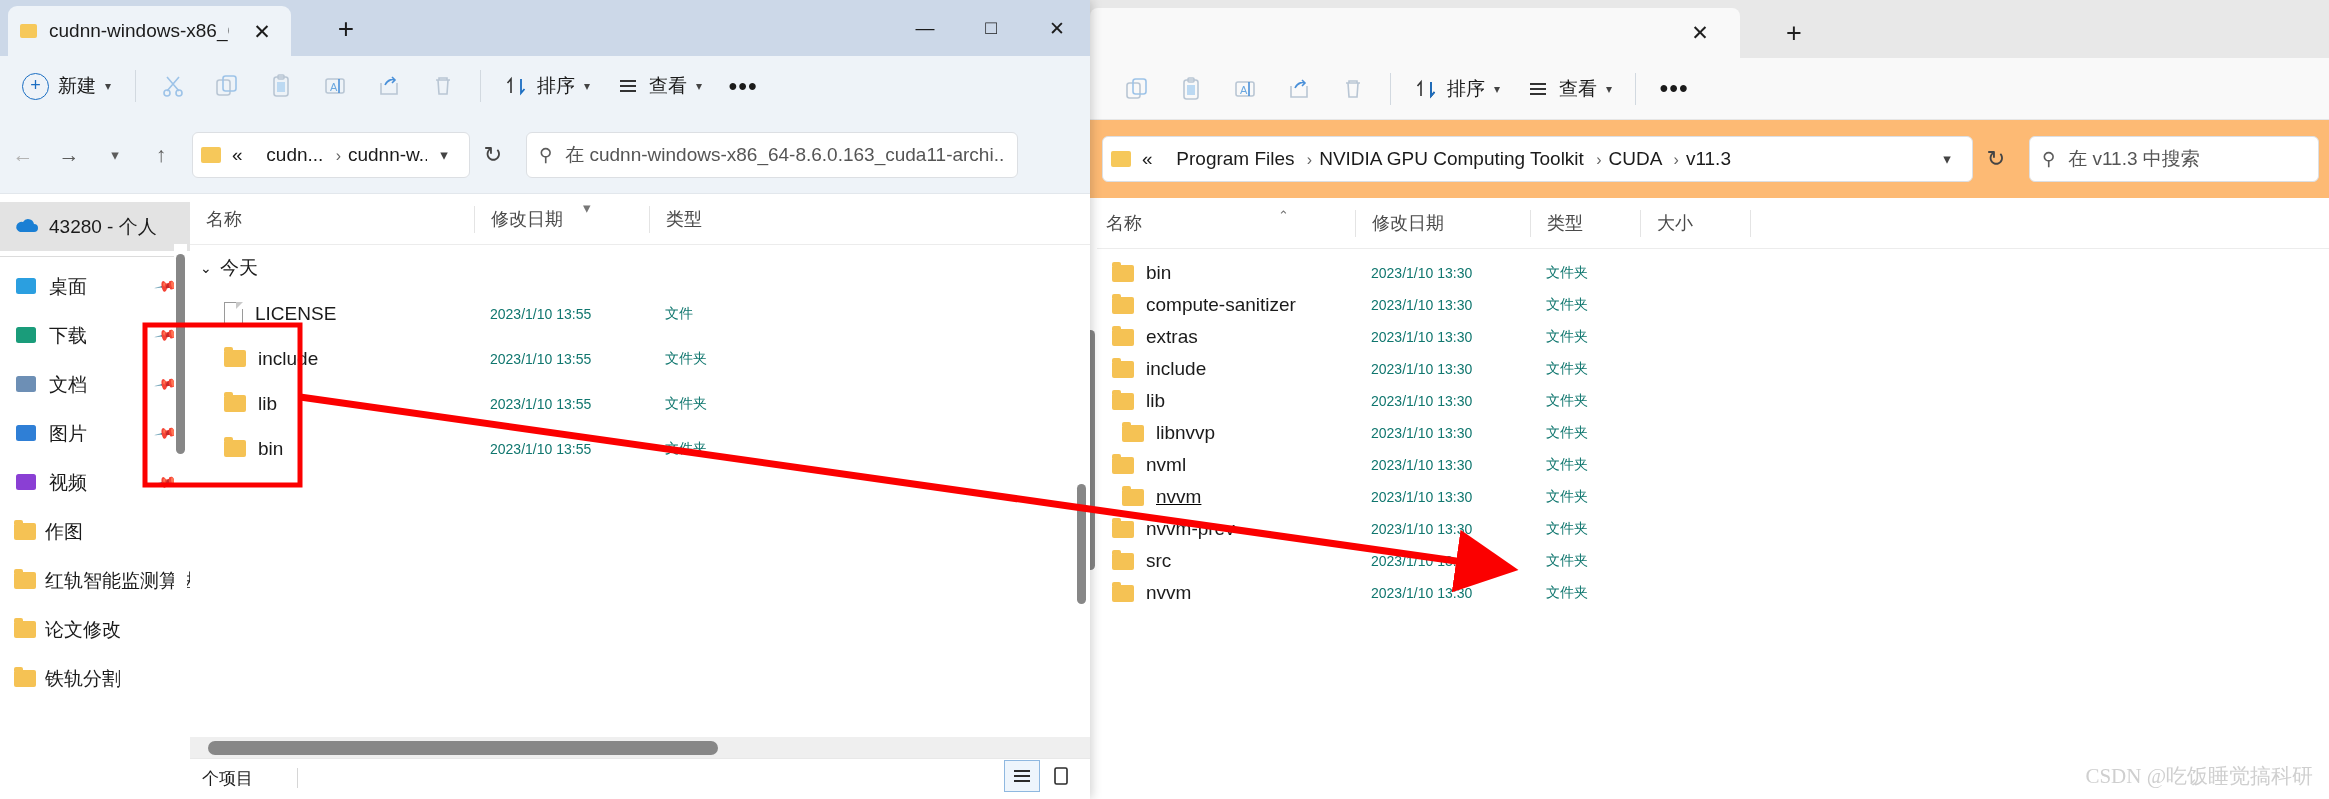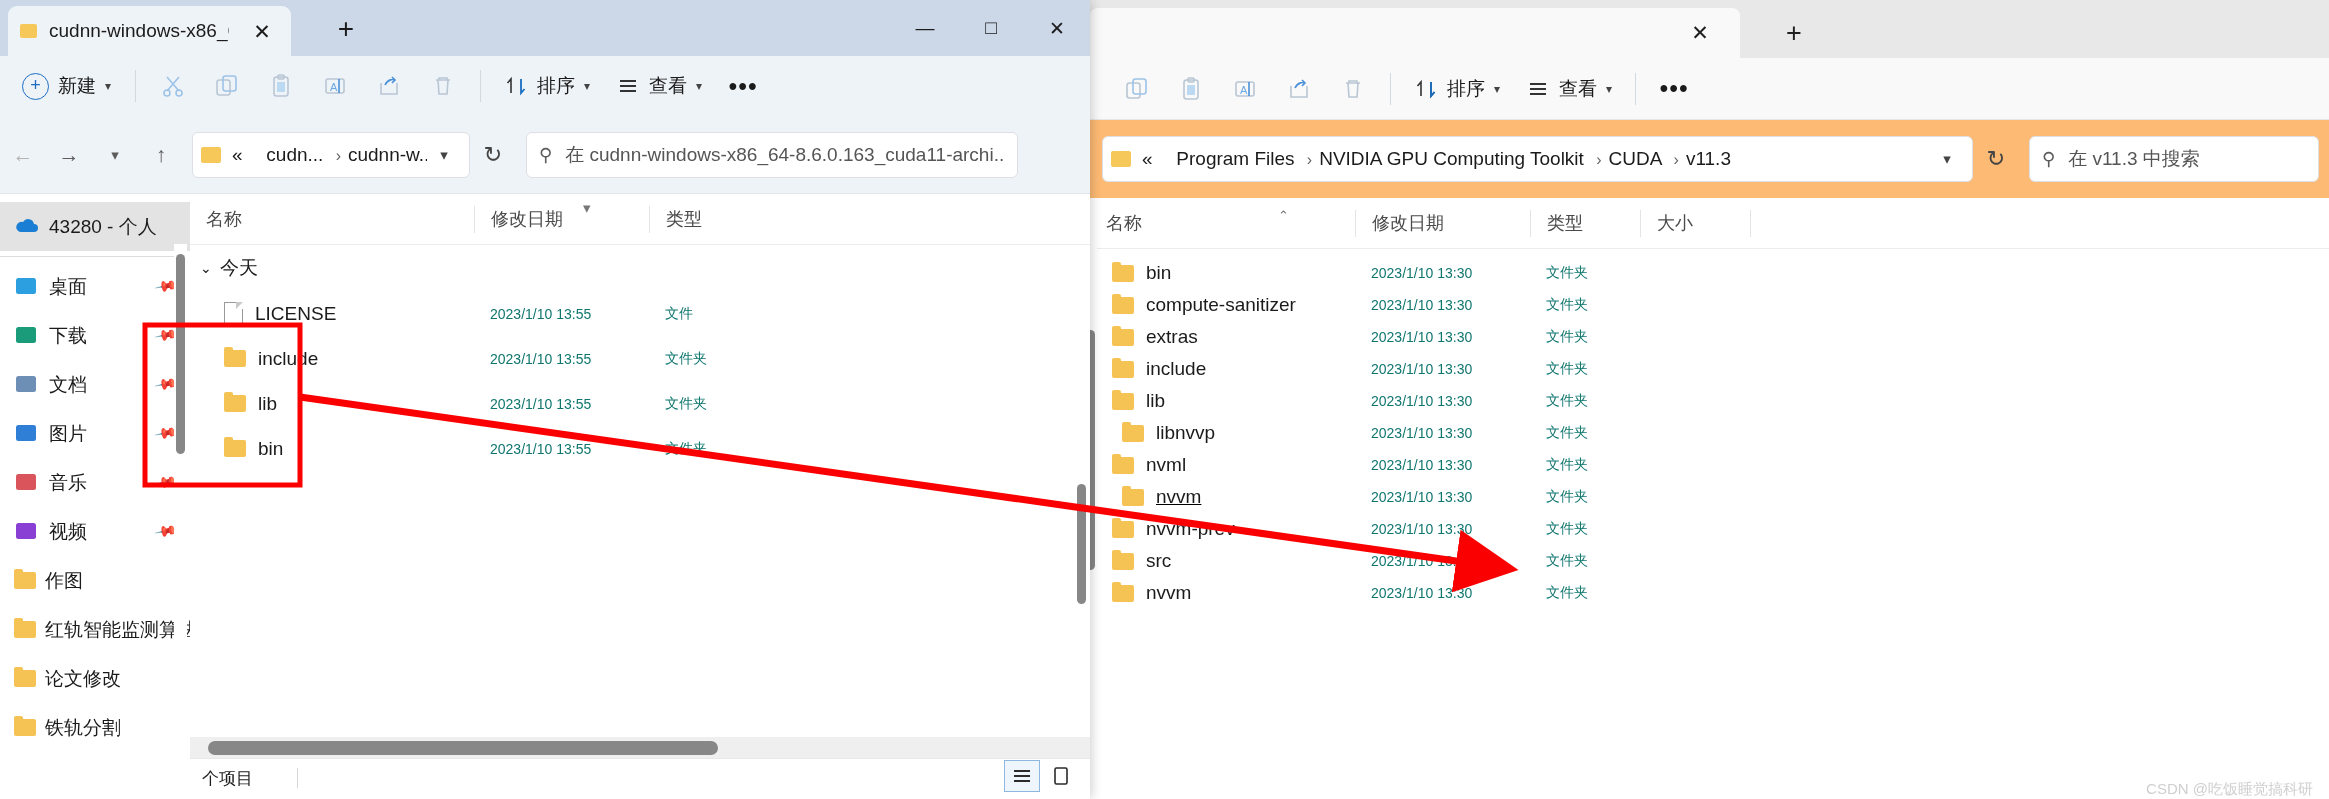--- a/index.html
+++ b/index.html
@@ -196,22 +196,22 @@
   .viewtoggles{position:absolute;right:12px;bottom:5px;display:flex;align-items:center;}
   .vt{
     width:34px;height:30px;display:flex;align-items:center;justify-content:center;
     margin-left:4px;
   }
   .vt.active{border:1.3px solid #8fb8e0;background:#eef5fc;}
 
   
   #annot{position:absolute;left:0;top:0;width:2329px;height:799px;pointer-events:none;}
   .watermark{
-    position:absolute;right:16px;bottom:0;font-size:15px;color:#cfcfcf;
-    font-family:Liberation Sans, sans-serif;
+    position:absolute;right:16px;bottom:9px;font-size:21px;color:#cfcfcf;
+    font-family:Liberation Serif, serif;
   }
 </style>
 </head>
 <body>
 
 <div class="win" id="right-window">
 
   <div class="titlebar">
     <div class="tab">
       <span class="tabclose">✕</span>
@@ -542,27 +542,20 @@
                 <rect x="2" y="2" width="20" height="16" rx="2.5" fill="#6d8fb5"></rect>
               </svg></span>
             <span class="side-lbl">文档</span>
             <span class="pin">📌</span>
           </div>
           <div class="side-item">
             <span class="side-ico"><svg width="24" height="20" viewBox="0 0 24 20">
                 <rect x="2" y="2" width="20" height="16" rx="2.5" fill="#2f7fd6"></rect>
               </svg></span>
             <span class="side-lbl">图片</span>
-            <span class="pin">📌</span>
-          </div>
-          <div class="side-item">
-            <span class="side-ico"><svg width="24" height="20" viewBox="0 0 24 20">
-                <rect x="2" y="2" width="20" height="16" rx="2.5" fill="#d9555b"></rect>
-              </svg></span>
-            <span class="side-lbl">音乐</span>
             <span class="pin">📌</span>
           </div>
           <div class="side-item">
             <span class="side-ico"><svg width="24" height="20" viewBox="0 0 24 20">
                 <rect x="2" y="2" width="20" height="16" rx="2.5" fill="#8a3fd4"></rect>
               </svg></span>
             <span class="side-lbl">视频</span>
             <span class="pin">📌</span>
           </div>
           <div class="side-item">

